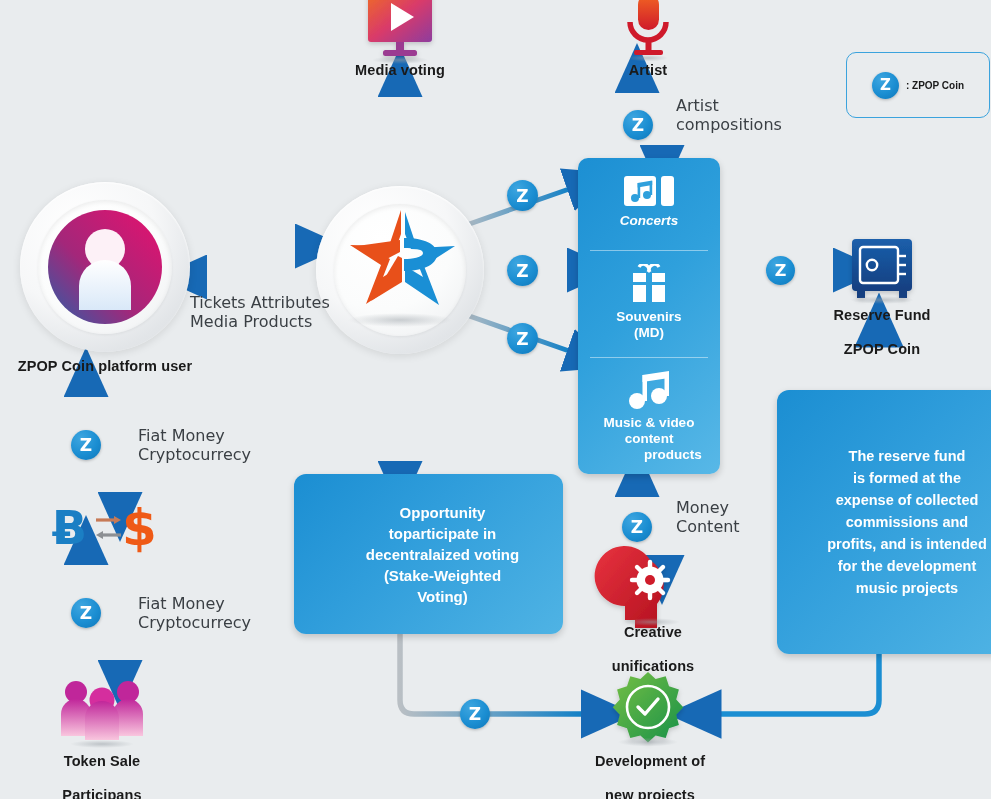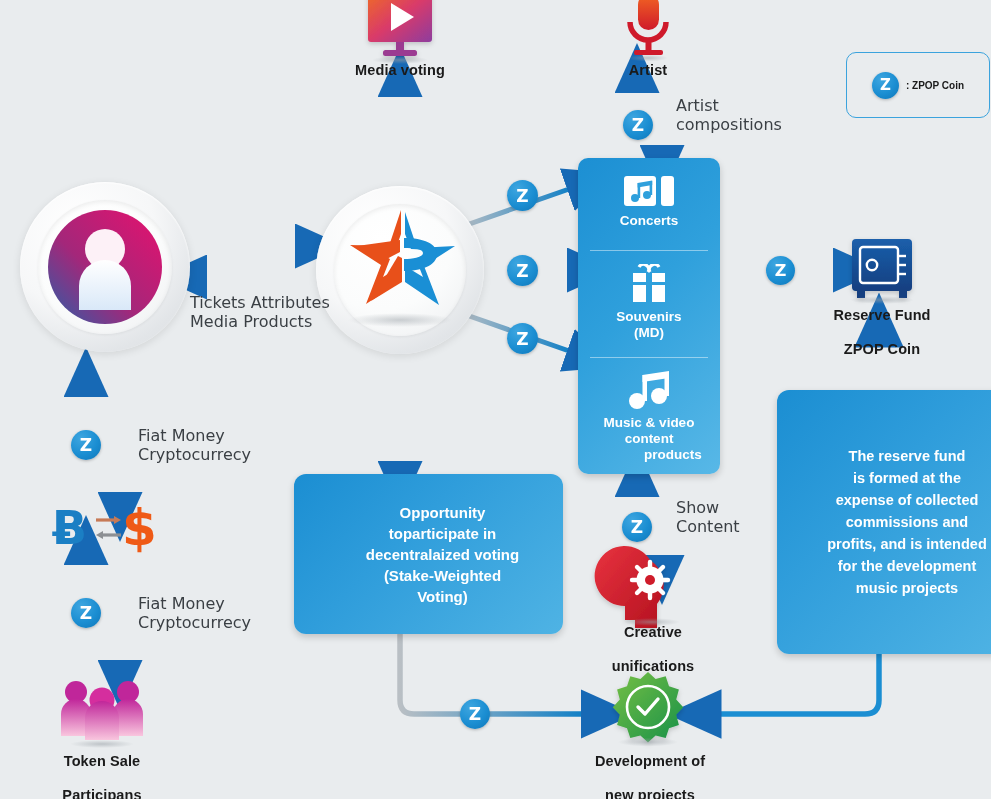--- a/index.html
+++ b/index.html
@@ -333,20 +333,21 @@
     <g>
       <path fill="#e8501a" d="M401,210 L389,246 L350,245 L381,265 L366,304 L401,281 L401,266 L383,277 L390,259 L374,250 L395,251 L401,234 Z"></path>
       <path fill="#e8501a" d="M400,240 L357,246 L381,262 L400,252 Z"></path>
       <path fill="#e8501a" d="M398,256 L371,301 L402,282 L402,258 Z"></path>
       <path fill="#1a8fd5" d="M405,212 L417,248 L455,246 L424,266 L439,305 L405,282 L405,266 L423,277 L416,259 L432,250 L411,249 L405,234 Z"></path>
       <path fill="#1a8fd5" d="M404,238 C424,238 437,244 437,254 C437,266 420,271 404,271 L404,259 C414,259 423,257 423,253 C423,249 414,248 404,248 Z"></path>
     </g>
     <ellipse cx="400" cy="320" rx="52" ry="7" fill="url(#gShadow2)"></ellipse>
   </svg>
 
+  <div class="lbl" style="left:0px;top:358px;width:210px;">ZPOP Coin platform user</div>
   <div class="lbl" style="left:330px;top:62px;width:140px;">Media voting</div>
   <div class="lbl" style="left:588px;top:62px;width:120px;">Artist</div>
 
   <div class="lbl" style="left:573px;top:624px;width:160px;">
     <span style="display: block;">Creative</span><br>
     <span style="display: block;">unifications</span>
   </div>
 
   <div class="lbl" style="left:802px;top:307px;width:160px;">
     <span style="display: block;">Reserve Fund</span><br>
@@ -381,38 +382,38 @@
     <span>Fiat Money</span><br>
     <span>Cryptocurrecy</span>
   </div>
 
   <div class="thin" style="left:138px;top:594px;width:170px;">
     <span>Fiat Money</span><br>
     <span>Cryptocurrecy</span>
   </div>
 
   <div class="thin" style="left:676px;top:498px;width:110px;">
-    <span>Show</span><br>
+    <span>Money</span><br>
     <span>Content</span>
   </div>
 
   <div id="products">
     <div class="prod" style="top:16px;">
       <svg class="pico" width="52" height="34" viewBox="0 0 52 34">
         <rect x="1" y="2" width="32" height="30" rx="3" fill="#fff"></rect>
         <rect x="38" y="2" width="13" height="30" rx="3" fill="#fff"></rect>
         <g fill="#2fa0dc">
           <circle cx="12" cy="24" r="4"></circle>
             <circle cx="24" cy="21" r="4"></circle>
           <rect x="14.6" y="9" width="2.6" height="15"></rect>
           <rect x="26.6" y="7" width="2.6" height="14"></rect>
           <path d="M14.6,9 L29.2,6.4 L29.2,11 L14.6,13.6 Z"></path>
         </g>
       </svg>
-      <span style="display: block;">Concerts</span>
+      <span style="display: block; font-style: italic;">Concerts</span>
     </div>
 
     <div class="divider" style="top:92px;"></div>
 
     <div class="prod" style="top:106px;">
       <svg class="pico" width="48" height="40" viewBox="0 0 48 40">
         <path d="M14,3 a5,5 0 0 1 9,5 M34,3 a5,5 0 0 0 -9,5" fill="none" stroke="#fff" stroke-width="3.2"></path>
         <rect x="8" y="9" width="32" height="9" fill="#fff"></rect>
         <rect x="8" y="21" width="32" height="17" fill="#fff"></rect>
         <rect x="21" y="9" width="6" height="29" fill="#2fa0dc"></rect>

